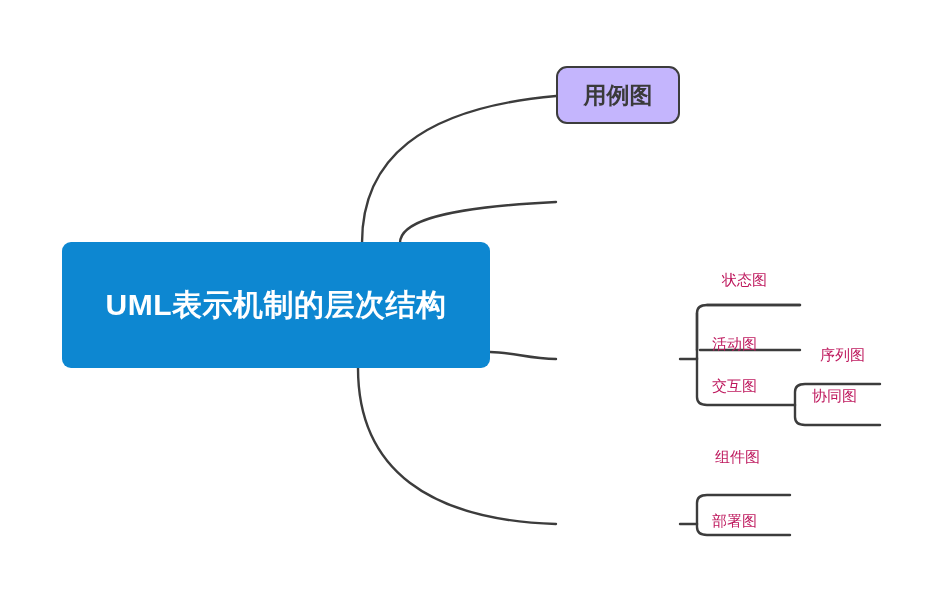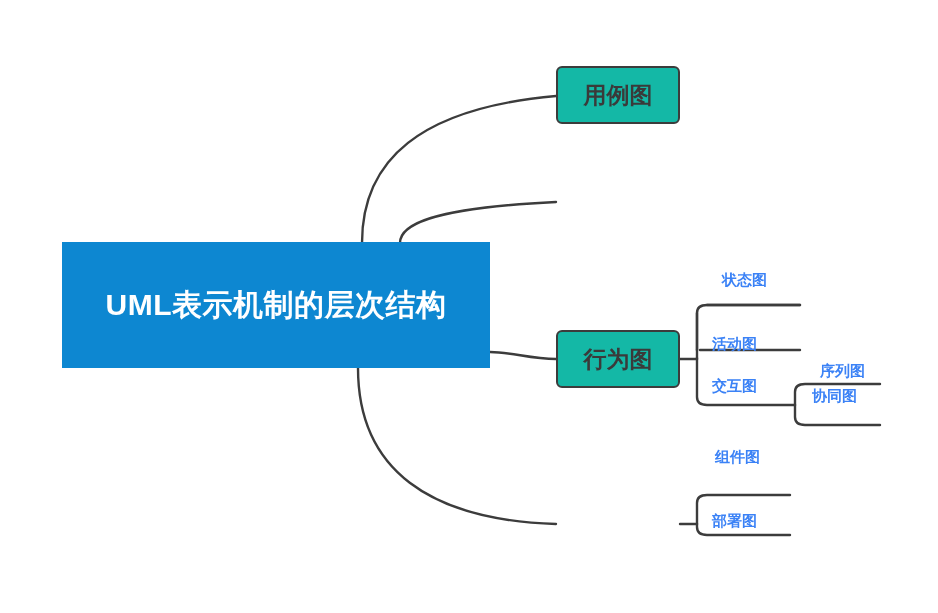--- a/index.html
+++ b/index.html
@@ -32,47 +32,47 @@
     align-items: center;
     justify-content: center;
     text-align: center;
   }
   .root-node {
     left: 62px;
     top: 242px;
     width: 428px;
     height: 126px;
     background: #0d87d1;
-    border-radius: 0;
+    border-radius: 9px;
     color: #ffffff;
     font-size: 30px;
     font-weight: bold;
     line-height: 1.28;
     padding: 0 32px;
     letter-spacing: 0.5px;
   }
   .branch-node {
-    background: #14b8a6;
+    background: #c4b5fd;
     border: 2.5px solid #3c3c3c;
-    border-radius: 6px;
+    border-radius: 11px;
     color: #3a3a3a;
     font-size: 23px;
     font-weight: bold;
     height: 58px;
   }
   .node-usecase { left: 556px; top: 66px;  width: 124px; }
   .node-class   { left: 556px; top: 172px; width: 99px; }
   .node-behavior{ left: 556px; top: 330px; width: 124px; }
   .node-impl    { left: 556px; top: 495px; width: 124px; }
 
   .leaf-label {
     position: absolute;
-    color: #3b82f6;
+    color: #be185d;
     font-size: 15px;
-    font-weight: bold;
+    font-weight: normal;
     white-space: nowrap;
     line-height: 1;
   }
 </style>
 </head>
 <body>
 
 <div id="canvas">
 
   <svg id="edges" viewBox="0 0 938 613" xmlns="http://www.w3.org/2000/svg">
@@ -101,30 +101,29 @@
       <path d="M 697,524 L 697,503 Q 697,495 707,495 L 790,495"></path>
       <path d="M 697,524 L 697,527 Q 697,535 707,535 L 790,535"></path>
     </g>
   </svg>
 
   <div class="node root-node">UML表示机制的层次结构</div>
 
   <div class="node branch-node node-usecase">用例图</div>
 
 
-  <div class="node branch-node node-behavior">行为图</div>
 
 
   <div class="leaf-label" style="left:722px; top:272px;">状态图</div>
 
   <div class="leaf-label" style="left:712px; top:336px;">活动图</div>
 
   <div class="leaf-label" style="left:712px; top:378px;text-align:right;">交互图</div>
 
-  <div class="leaf-label" style="left:820px; top:363px;">序列图</div>
+  <div class="leaf-label" style="left:820px; top:347px;">序列图</div>
 
   <div class="leaf-label" style="left:812px; top:388px;">协同图</div>
 
   <div class="leaf-label" style="left:715px; top:449px;">组件图</div>
 
   <div class="leaf-label" style="left:712px; top:513px;">部署图</div>
 
 </div>
 
 </body></html>

